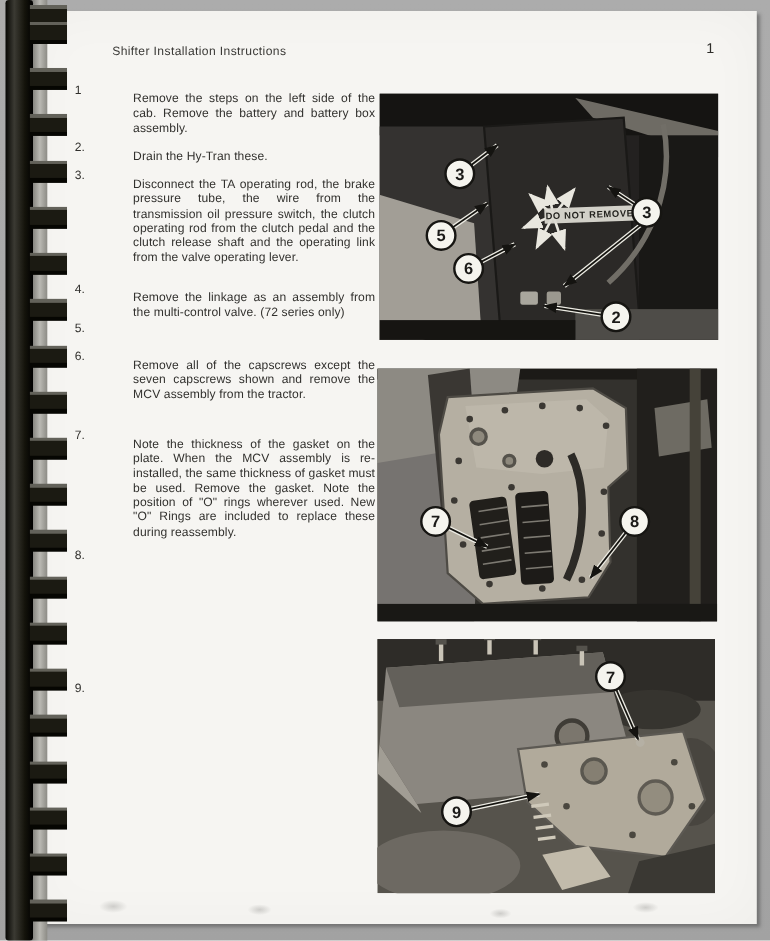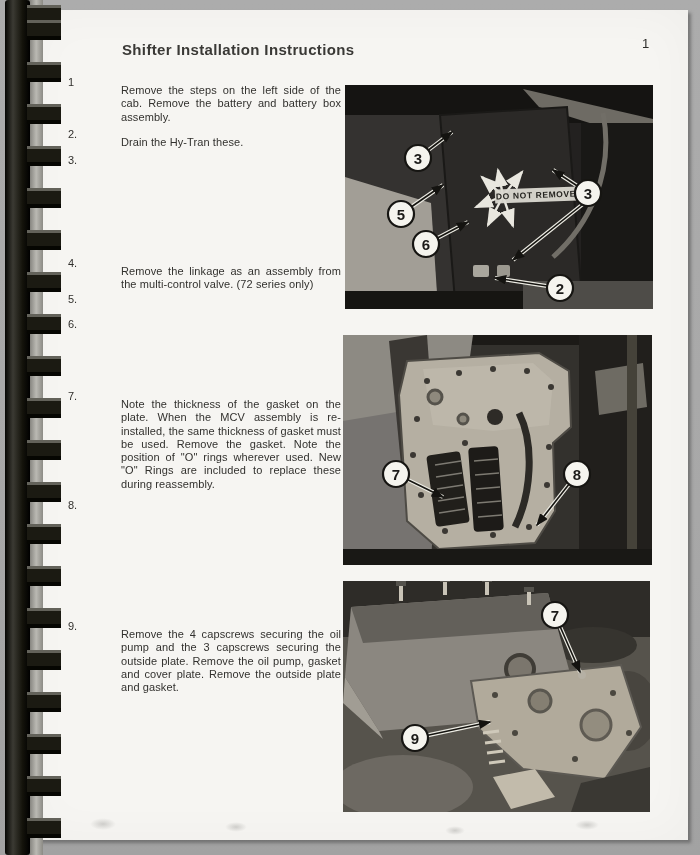--- a/index.html
+++ b/index.html
@@ -7,22 +7,22 @@
     width:700px;height:855px;position:relative;overflow:hidden;
     background:linear-gradient(180deg,#acacac 0%,#a8a8a8 60%,#a2a2a2 100%);
     font-family:"Liberation Sans",sans-serif;
   }
   .page{
     position:absolute;left:30px;top:10px;width:658px;height:830px;
     background:#f6f5f2;
     box-shadow:3px 3px 3px rgba(70,70,70,.5), inset 0 0 50px rgba(0,0,0,.03);
   }
   .title{
-    position:absolute;left:92px;top:31px;
-    font-size:15px;color:#3a3936;letter-spacing:.35px;font-weight:bold;margin:0;
+    position:absolute;left:72px;top:31px;
+    font-size:11px;color:#3a3936;letter-spacing:.35px;font-weight:normal;margin:0;
   }
   .pageno{
     position:absolute;left:612px;top:26px;
     font-size:13px;color:#2e2d2a;
   }
   .step{position:absolute;left:38px;display:flex}
   .step .num{width:45px;font-size:11px;color:#302f2c;flex:none}
   .step .body{
     margin:8px;width:220px;font-size:11px;line-height:13.3px;color:#32312e;
     text-align:justify;letter-spacing:.1px;
@@ -64,41 +64,42 @@
   <div class="step" style="top:66px">
     <span class="num">1</span>
     <p class="body">Remove the steps on the left side of the cab. Remove the battery and battery box assembly.</p>
   </div>
   <div class="step" style="top:118px">
     <span class="num">2.</span>
     <p class="body">Drain the Hy-Tran these.</p>
   </div>
   <div class="step" style="top:144px">
     <span class="num">3.</span>
+    <p class="body">Disconnect the TA operating rod, the brake pressure tube, the wire from the transmission oil pressure switch, the clutch operating rod from the clutch pedal and the clutch release shaft and the operating link from the valve operating lever.</p>
   </div>
   <div class="step" style="top:247px">
     <span class="num">4.</span>
     <p class="body">Remove the linkage as an assembly from the multi-control valve. (72 series only)</p>
   </div>
   <div class="step" style="top:283px">
     <span class="num">5.</span>
   </div>
   <div class="step" style="top:308px">
     <span class="num">6.</span>
+    <p class="body">Remove all of the capscrews except the seven capscrews shown and remove the MCV assembly from the tractor.</p>
   </div>
   <div class="step" style="top:380px">
     <span class="num">7.</span>
     <p class="body">Note the thickness of the gasket on the plate. When the MCV assembly is re-installed, the same thickness of gasket must be used. Remove the gasket. Note the position of "O" rings wherever used. New "O" Rings are included to replace these during reassembly.</p>
   </div>
   <div class="step" style="top:489px">
     <span class="num">8.</span>
   </div>
   <div class="step" style="top:610px">
     <span class="num">9.</span>
-    <p class="body">Remove the 4 capscrews securing the oil pump and the 3 capscrews securing the outside plate. Remove the oil pump, gasket and cover plate. Remove the outside plate and gasket.</p>
   </div>
 
   <svg class="photo" style="left:315px;top:75px" width="308" height="224" viewBox="0 0 308 224">
     <defs>
       <marker id="arrD" markerWidth="9" markerHeight="8" refX="7" refY="3" orient="auto">
         <path d="M0,0 L8,3 L0,6 Z" fill="#141310"></path>
       </marker>
       <marker id="arrW" markerWidth="9" markerHeight="8" refX="7" refY="3" orient="auto">
         <path d="M0,0 L8,3 L0,6 Z" fill="#e9e7df"></path>
       </marker>

